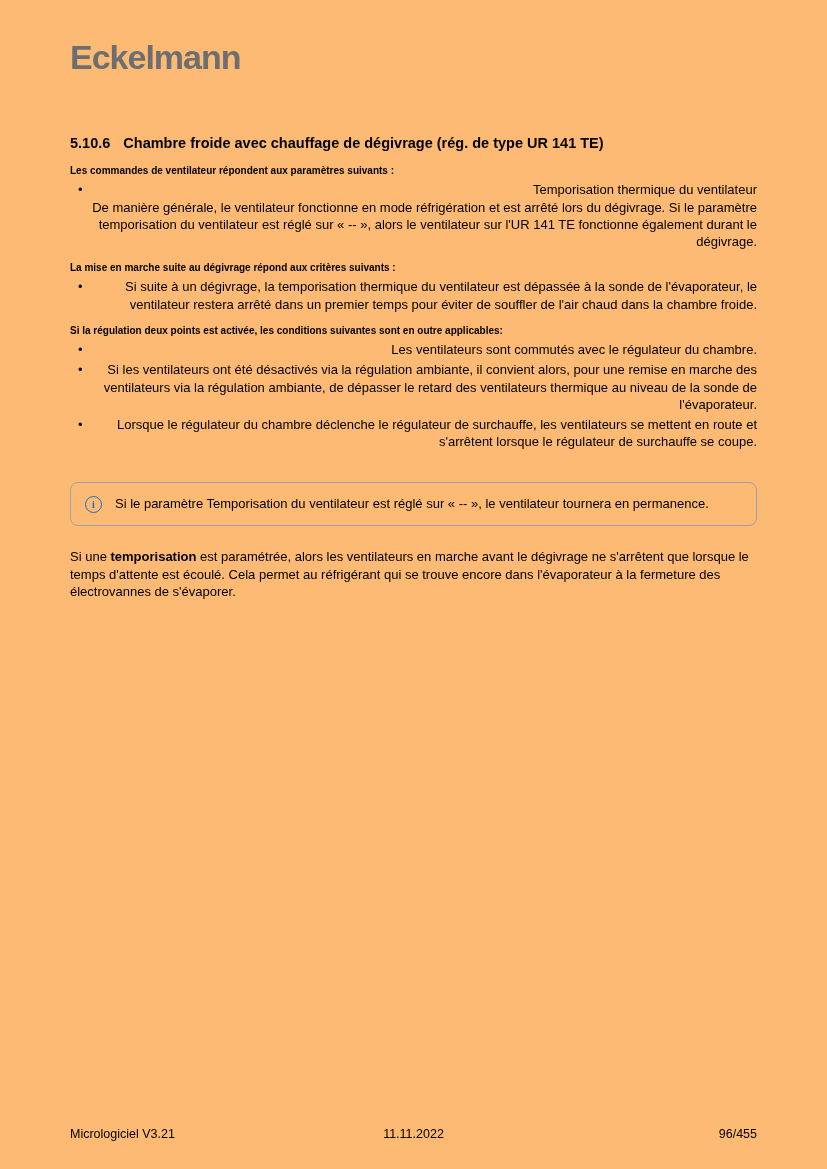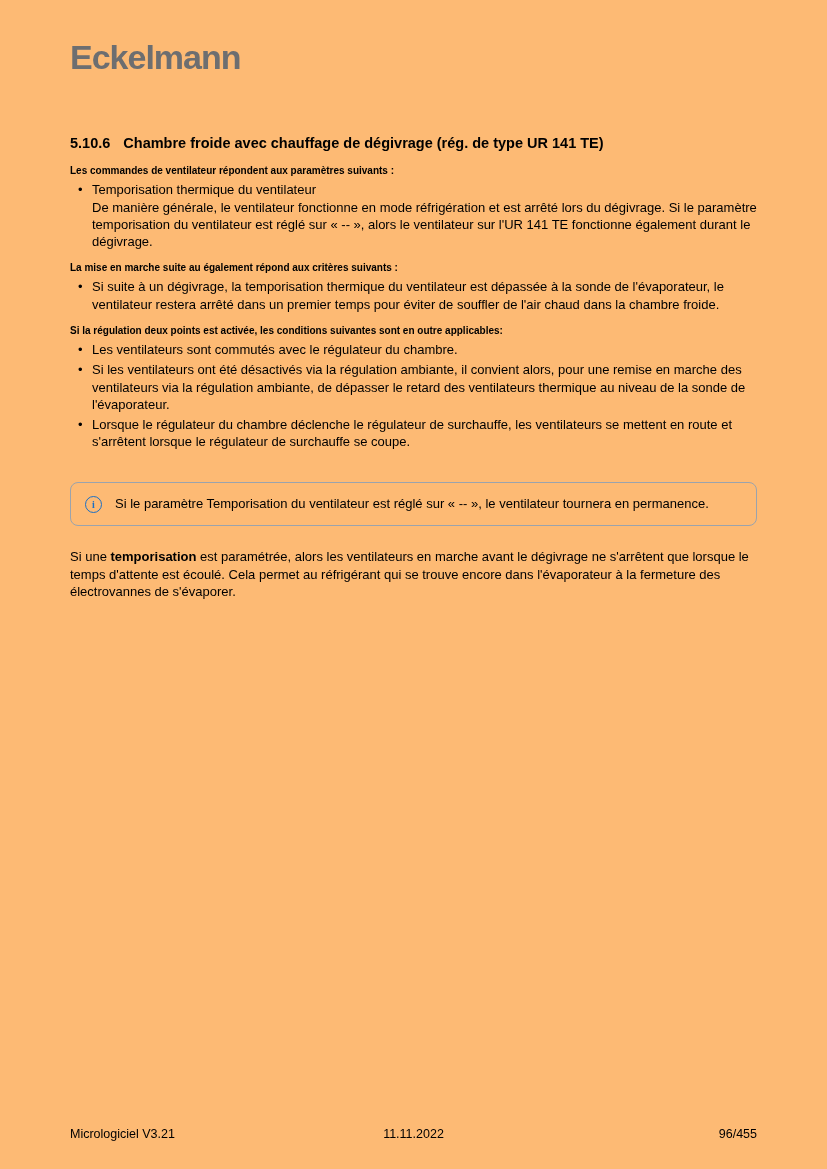--- a/index.html
+++ b/index.html
@@ -39,20 +39,21 @@
     font-size: 10px;
     font-weight: bold;
     margin-top: 11px;
     margin-bottom: 4px;
     line-height: 1.35;
   }
   .bullet-list {
     list-style: none;
     margin: 0 0 6px 0;
     padding: 0 0 0 8px;
+    text-align: right;
   }
   .bullet-list li {
     position: relative;
     padding-left: 14px;
     font-size: 13px;
     line-height: 1.32;
     margin-bottom: 3px;
   }
   .bullet-list li::before {
     content: "\2022";
@@ -129,21 +130,21 @@
     </div>
 
     <div class="section-title">Les commandes de ventilateur répondent aux paramètres suivants :</div>
     <ul class="bullet-list">
       <li>
         <div>Temporisation thermique du ventilateur</div>
         <div>De manière générale, le ventilateur fonctionne en mode réfrigération et est arrêté lors du dégivrage. Si le paramètre temporisation du ventilateur est réglé sur « -- », alors le ventilateur sur l'UR 141 TE fonctionne également durant le dégivrage.</div>
       </li>
     </ul>
 
-    <div class="section-title">La mise en marche suite au également répond aux critères suivants :</div>
+    <div class="section-title">La mise en marche suite au dégivrage répond aux critères suivants :</div>
     <ul class="bullet-list">
       <li>Si suite à un dégivrage, la temporisation thermique du ventilateur est dépassée à la sonde de l'évaporateur, le ventilateur restera arrêté dans un premier temps pour éviter de souffler de l'air chaud dans la chambre froide.</li>
     </ul>
 
     <div class="section-title">Si la régulation deux points est activée, les conditions suivantes sont en outre applicables:</div>
     <ul class="bullet-list">
       <li>Les ventilateurs sont commutés avec le régulateur du chambre.</li>
       <li>Si les ventilateurs ont été désactivés via la régulation ambiante, il convient alors, pour une remise en marche des ventilateurs via la régulation ambiante, de dépasser le retard des ventilateurs thermique au niveau de la sonde de l'évaporateur.</li>
       <li>Lorsque le régulateur du chambre déclenche le régulateur de surchauffe, les ventilateurs se mettent en route et s'arrêtent lorsque le régulateur de surchauffe se coupe.</li>
     </ul>

